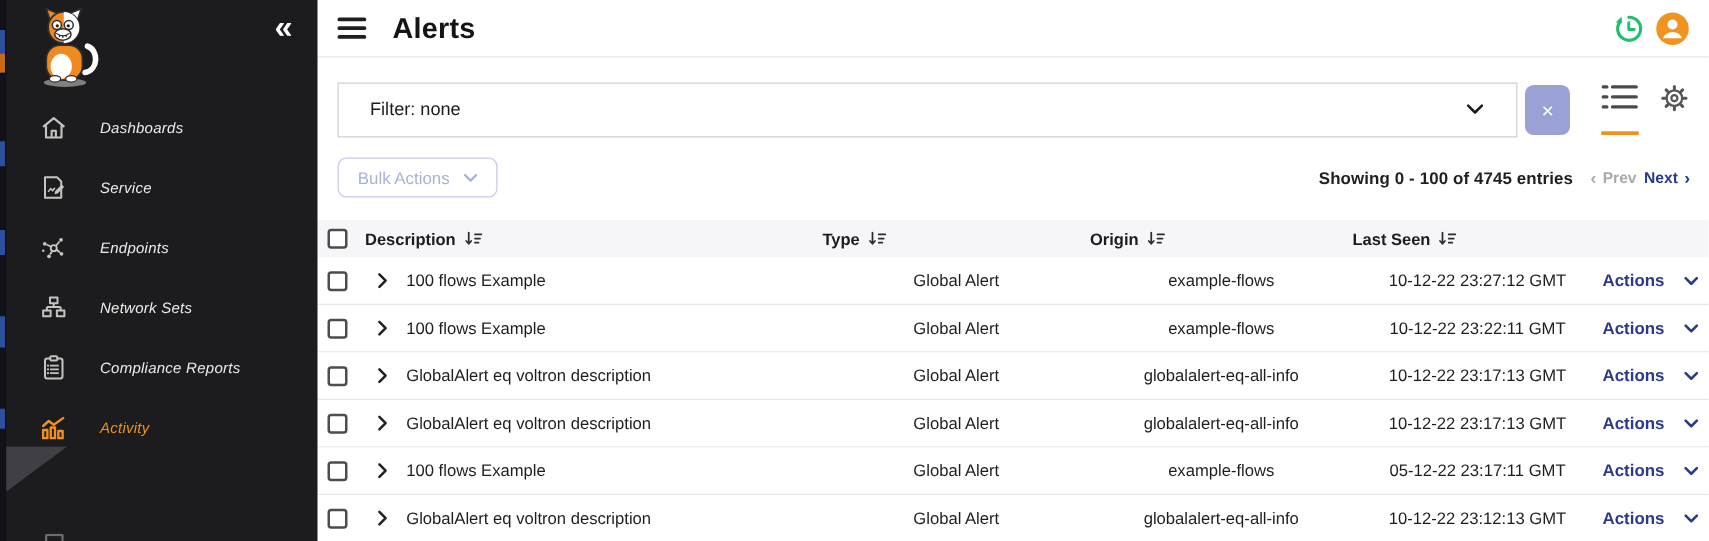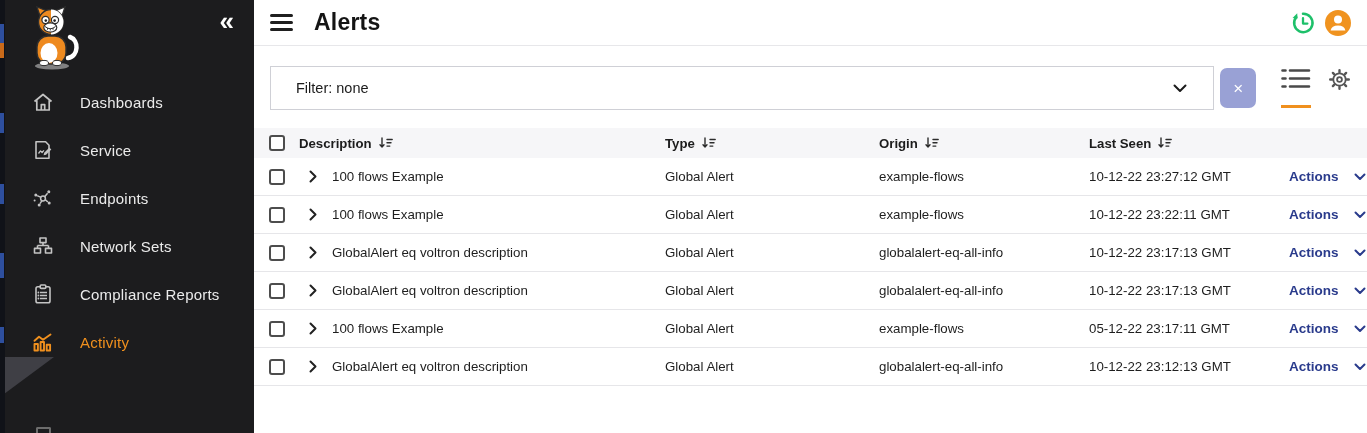--- a/index.html
+++ b/index.html
@@ -12,21 +12,21 @@
   .edge-dash { position:absolute; left:0; width:4px; background:#2e4f9e; }
   .edge-dash.orange { background:#c96a1a; }
 
   
   .sidebar { position:absolute; left:0; top:0; width:254px; height:433px; background:#1c1c1e; z-index:2; }
   .logo-wrap { position:absolute; left:24px; top:6px; width:58px; height:66px; }
   .collapse-btn { position:absolute; right:20px; top:8px; color:#ffffff; font-size:26px; font-weight:600; cursor:pointer; line-height:1; }
   .nav { position:absolute; top:78px; left:0; right:0; }
   .nav-item { height:48px; display:flex; align-items:center; padding-left:31px; cursor:pointer; position:relative; }
   .nicon { width:23px; height:23px; display:flex; align-items:center; justify-content:center; flex:0 0 23px; }
-  .nlabel { margin-left:26px; color:#ebebeb; font-size:15px; font-weight:500; letter-spacing:.2px; white-space:nowrap; }
+  .nlabel { margin-left:26px; color:#ebebeb; font-size:12px; font-weight:500; letter-spacing:.2px; white-space:nowrap;font-style:italic; }
   .nav-item.active .nlabel { color:#f0901e; }
   .wedge { position:absolute; left:0; top:357px; width:54px; height:40px; background:#3f3f45;
     clip-path:polygon(0 0,100% 0,0 100%); z-index:1; }
   .partial-icon { position:absolute; left:36px; top:427px; width:15px; height:8px; border:2px solid #6d6d6d; border-bottom:none; border-radius:2px 2px 0 0; }
 
   
   .main { position:absolute; left:254px; top:0; width:1113px; height:433px; background:#fff; }
   .topbar { height:46px; display:flex; align-items:center; padding:0 15px 0 16px; border-bottom:1px solid #e7e7ea; }
   .hamburger { width:23px; height:17px; display:flex; flex-direction:column; justify-content:space-between; cursor:pointer; }
   .hamburger span { display:block; height:3px; background:#1f1f1f; border-radius:2px; }
@@ -51,21 +51,21 @@
     color:#a9b1d9; font-size:13.5px; font-weight:500; display:flex; align-items:center; justify-content:center; gap:11px; cursor:default; }
   .right-meta { margin-left:auto; display:flex; align-items:center; gap:14px; }
   .showing { font-size:13.5px; font-weight:600; color:#1f1f1f; letter-spacing:.1px; }
   .pager { display:flex; align-items:center; gap:6px; font-size:12.5px; font-weight:700; }
   .pg-prev { color:#a9a9a9; cursor:default; display:flex; align-items:center; gap:5px; }
   .pg-next { color:#2a3b8c; cursor:pointer; display:flex; align-items:center; gap:5px; }
   .pg-chev { font-size:14px; line-height:1; }
 
   
   .table { margin-top:18px; }
-  .grid { display:grid; grid-template-columns:30px 366px 214px 210px 200px 1fr; align-items:center; padding:0 15px; }
+  .grid { display:grid; grid-template-columns:30px 366px 214px 210px 200px 1fr; align-items:center; padding:0 8px;text-align:center; }
   .thead { height:30px; background:#f6f6f8; font-size:13.2px; font-weight:700; color:#1c1c1c; }
   .th { display:flex; align-items:center; gap:7px; cursor:pointer; }
   .trow { height:38px; border-bottom:1px solid #e6e6e9; font-size:13.3px; color:#1e1e1e; background:#fff; }
   .checkbox { width:16px; height:16px; border:2px solid #4d4d4d; border-radius:3px; background:#fff; cursor:pointer; }
   .cell-desc { display:flex; align-items:center; }
   .row-chevron { margin-left:10px; cursor:pointer; display:flex; }
   .desc-text { margin-left:15px; }
   .cell-actions { display:flex; align-items:center; justify-content:flex-end; padding-right:10px; gap:15px;
     color:#2a3b8c; font-weight:600; font-size:13.5px; cursor:pointer; }
 </style>
@@ -243,20 +243,41 @@
             <circle cx="12.5" cy="12.5" r="6.2"></circle>
             <circle cx="12.5" cy="12.5" r="2.4"></circle>
             <g stroke-width="2.4" stroke-linecap="round">
               <path d="M12.5 3.2 v2 M12.5 19.8 v2 M3.2 12.5 h2 M19.8 12.5 h2 M5.9 5.9 l1.4 1.4 M17.7 17.7 l1.4 1.4 M19.1 5.9 l-1.4 1.4 M7.3 17.7 l-1.4 1.4"></path>
             </g>
           </svg>
         </div>
       </div>
     </div>
 
+    <div class="controls-row">
+      <button class="bulk-btn">
+        <span>Bulk Actions</span>
+        <svg width="11" height="7" viewBox="0 0 11 7" fill="none">
+            <path d="M1 1 L5.5 5.5 L10 1" stroke="#a9b1d9" stroke-width="1.8" stroke-linecap="round" stroke-linejoin="round"></path>
+          </svg>
+      </button>
+      <div class="right-meta">
+        <span class="showing">Showing 0 - 100 of 4745 entries</span>
+        <span class="pager">
+          <span class="pg-prev">
+            <span class="pg-chev">‹</span>
+            <span>Prev</span>
+          </span>
+          <span class="pg-next">
+            <span>Next</span>
+            <span class="pg-chev">›</span>
+          </span>
+        </span>
+      </div>
+    </div>
 
     <div class="table">
       <div class="grid thead">
         <div class="checkbox"></div>
         <div class="th">
           <span>Description</span>
           <svg width="14" height="12" viewBox="0 0 14 12" fill="none" stroke="#2c2c2c" stroke-width="1.4" stroke-linecap="round">
               <path d="M3 1 V10 M3 10 L1 7.8 M3 10 L5 7.8 M8 2.5 h5.2 M8 5.8 h4 M8 9.1 h2.8"></path>
             </svg>
         </div>

